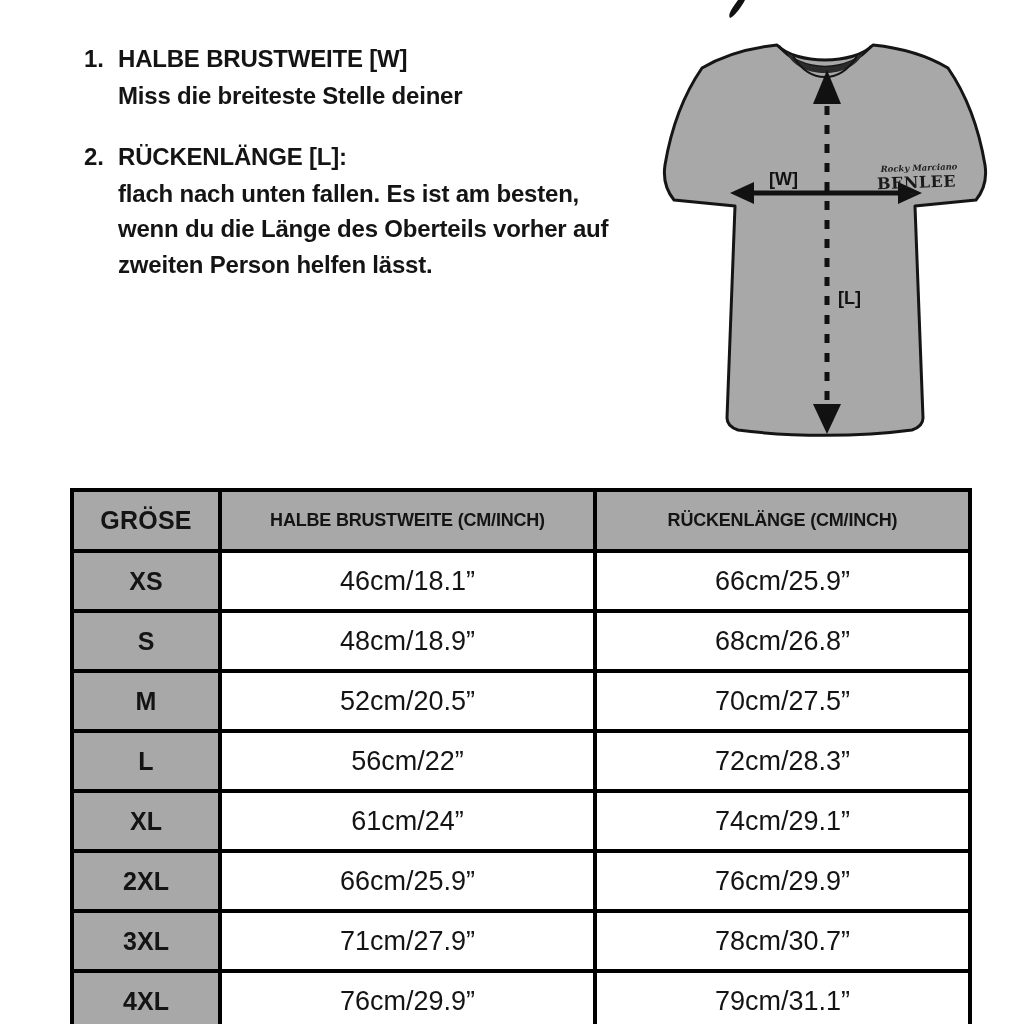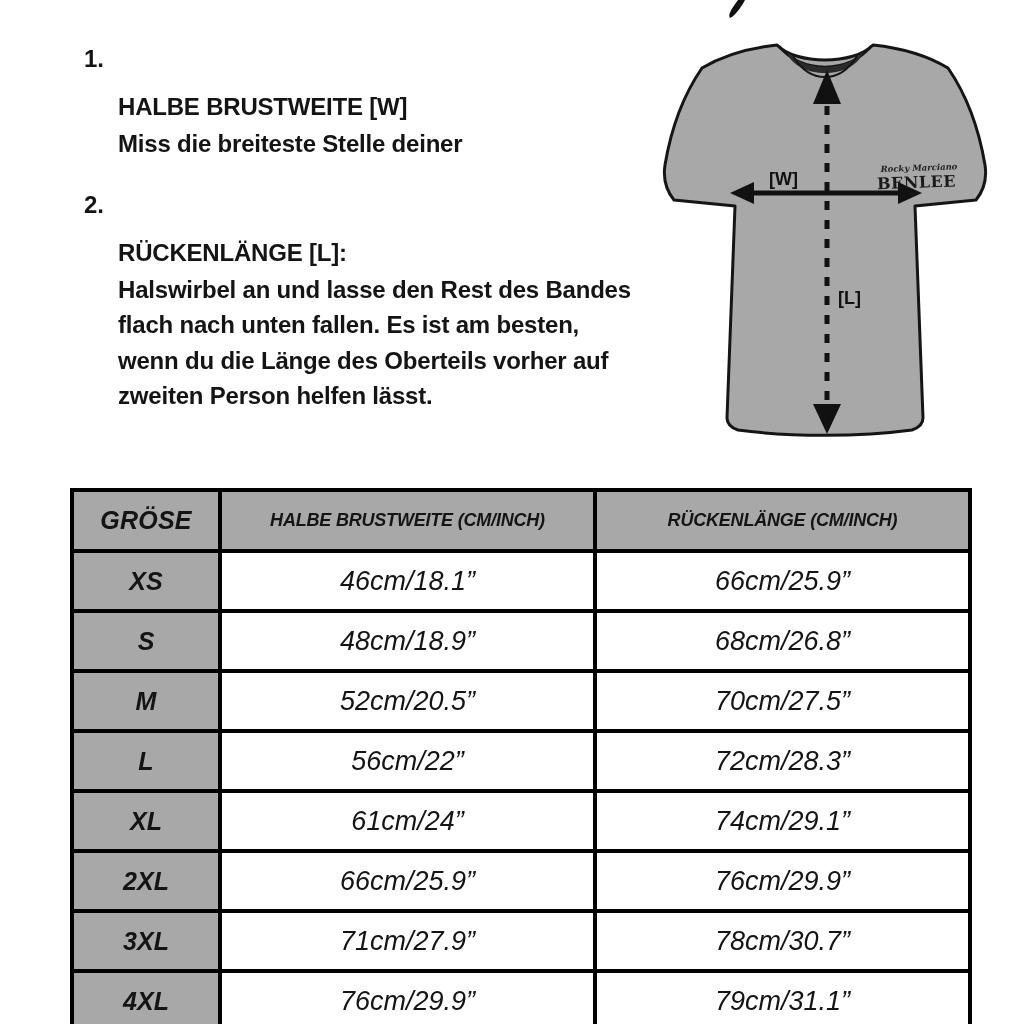--- a/index.html
+++ b/index.html
@@ -10,31 +10,31 @@
     font-family:"Liberation Sans","DejaVu Sans",sans-serif;color:var(--ink);}
   .page{position:relative;width:1024px;height:1024px;background:var(--white);}
 
   
   .title-stroke{position:absolute;left:716px;top:0;}
 
   
   .instructions{position:absolute;left:84px;top:42px;width:590px;}
   .inst{display:flex;margin-bottom:26px;}
   .inst .num{width:34px;font-weight:700;font-size:24px;line-height:34px;flex:0 0 34px;}
-  .inst .content{flex:1;margin-top:48px;}
+  .inst .content{flex:1;}
   .inst h3{font-size:24px;line-height:34px;font-weight:700;letter-spacing:-0.2px;margin-bottom:2px;}
   .inst .line{font-size:24px;line-height:35.5px;font-weight:700;letter-spacing:-0.2px;}
 
   
   .tshirt{position:absolute;left:650px;top:20px;width:340px;height:422px;}
 
   
   table.size-table{position:absolute;left:70px;top:488px;width:898px;
     border-collapse:collapse;table-layout:fixed;}
-  .size-table th,.size-table td{border:4px solid var(--border);text-align:center;vertical-align:middle;font-style:italic;}
+  .size-table th,.size-table td{border:4px solid var(--border);text-align:center;vertical-align:middle;}
   .size-table col.c1{width:148px;} .size-table col.c2{width:375px;} .size-table col.c3{width:375px;}
   .size-table th{background:var(--grey);height:61px;font-weight:700;}
   .size-table th.size-h{font-size:25px;letter-spacing:0.2px;}
   .size-table th.meas-h{font-size:18px;letter-spacing:-0.2px;}
   .size-table td{height:60px;background:var(--white);font-size:27px;font-weight:400;}
   .size-table td.size-c{background:var(--grey);font-weight:700;font-size:25px;}
 </style>
 </head>
 <body>
 
@@ -49,21 +49,20 @@
       <div class="num">1.</div>
       <div class="content">
         <h3>HALBE BRUSTWEITE [W]</h3>
         <div class="line">Miss die breiteste Stelle deiner</div>
       </div>
     </div>
     <div class="inst">
       <div class="num">2.</div>
       <div class="content">
         <h3>RÜCKENLÄNGE [L]:</h3>
-        <div class="line">Halswirbel an und lasse den Rest des Bandes</div>
         <div class="line">flach nach unten fallen. Es ist am besten,</div>
         <div class="line">wenn du die Länge des Oberteils vorher auf</div>
         <div class="line">zweiten Person helfen lässt.</div>
       </div>
     </div>
   </section>
 
   <svg class="tshirt" viewBox="0 0 340 422">
 
     <path d="M 127,25

